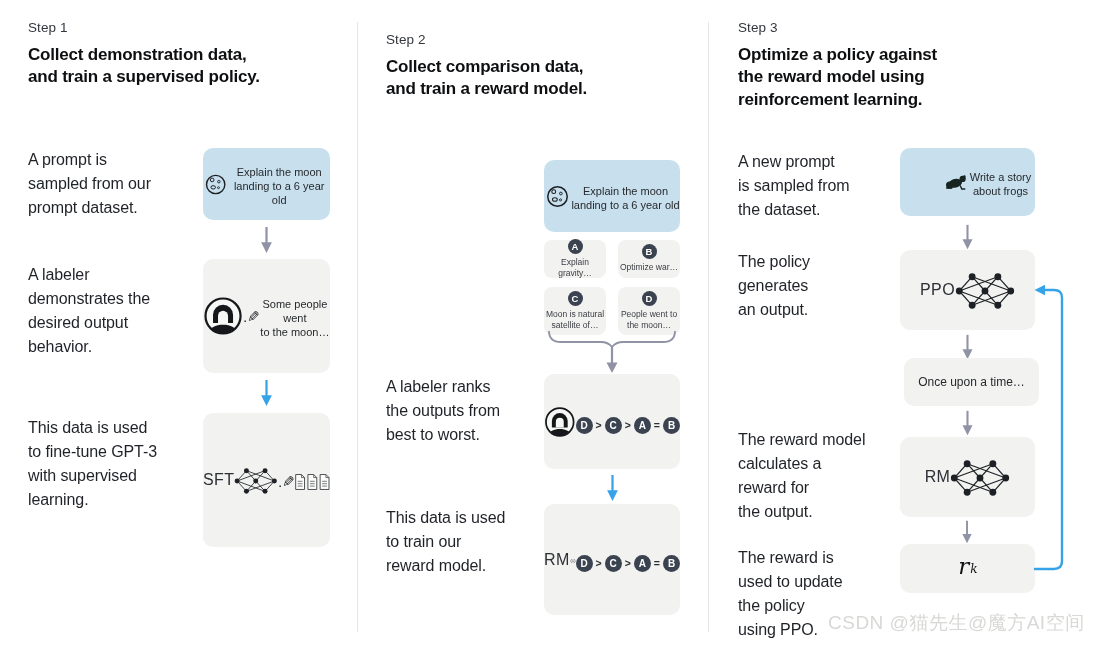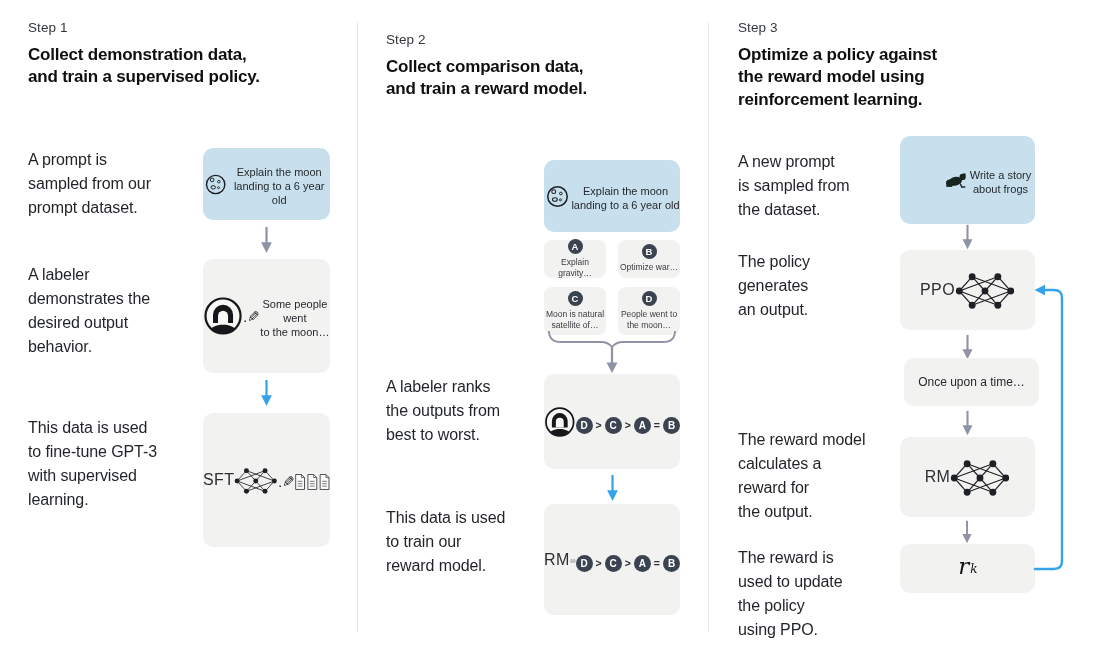--- a/index.html
+++ b/index.html
@@ -262,21 +262,21 @@
 an output.</div>
     <div class="caption" style="left:6px;top:428px;">The reward model
 calculates a
 reward for
 the output.</div>
     <div class="caption" style="left:6px;top:546px;">The reward is
 used to update
 the policy
 using PPO.</div>
 
-    <div class="box box-blue" style="left:168px;top:136px;width:135px;height:88px;padding-left:40px;">
+    <div class="box box-blue" style="left:168px;top:148px;width:135px;height:68px;padding-left:40px;">
       <svg width="26" height="20">
           <use href="#sym-frog"></use>
         </svg>
       <div class="box-text">Write a story
 about frogs</div>
     </div>
 
     <svg class="arrow" style="left:229px;top:224px;color:#9092a5;" width="13" height="26">
         <use href="#sym-arrow"></use>
       </svg>
@@ -315,13 +315,14 @@
       <span class="reward-r">r</span>
         <span class="reward-sub">k</span>
     </div>
 
     <svg class="arrow" style="left:300px;top:282px;" width="40" height="295" viewBox="0 0 40 295">
       <path d="M3,287 H22 Q30,287 30,279 V16 Q30,8 22,8 H13" stroke="#36a3e8" stroke-width="2.4" fill="none" stroke-linecap="round"></path>
       <polygon points="13,2.8 13,13.2 2.5,8" fill="#36a3e8"></polygon>
     </svg>
   </div>
 
+  <div class="watermark">CSDN @猫先生@魔方AI空间</div>
 </div>
 
 </body></html>

